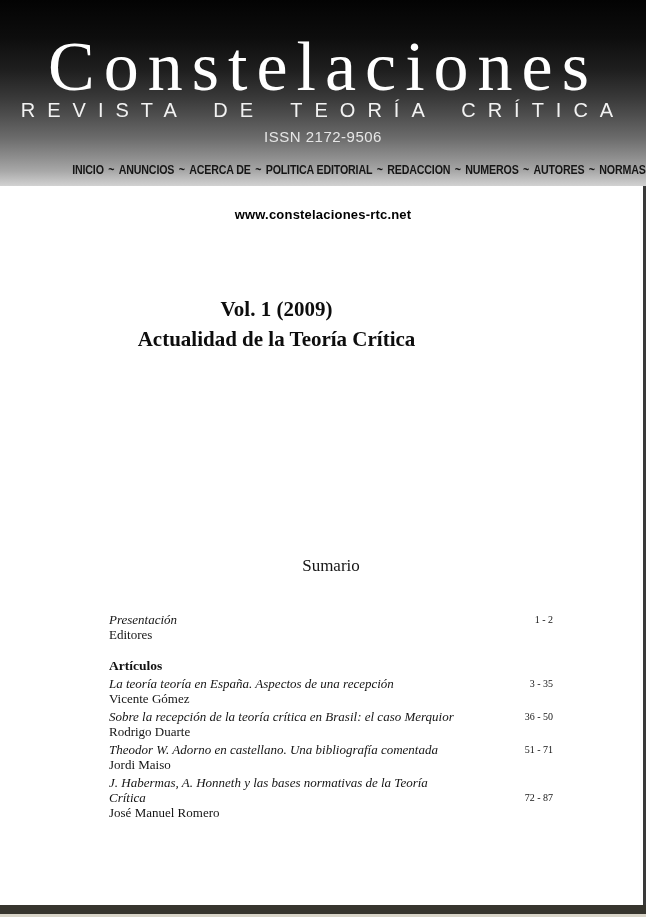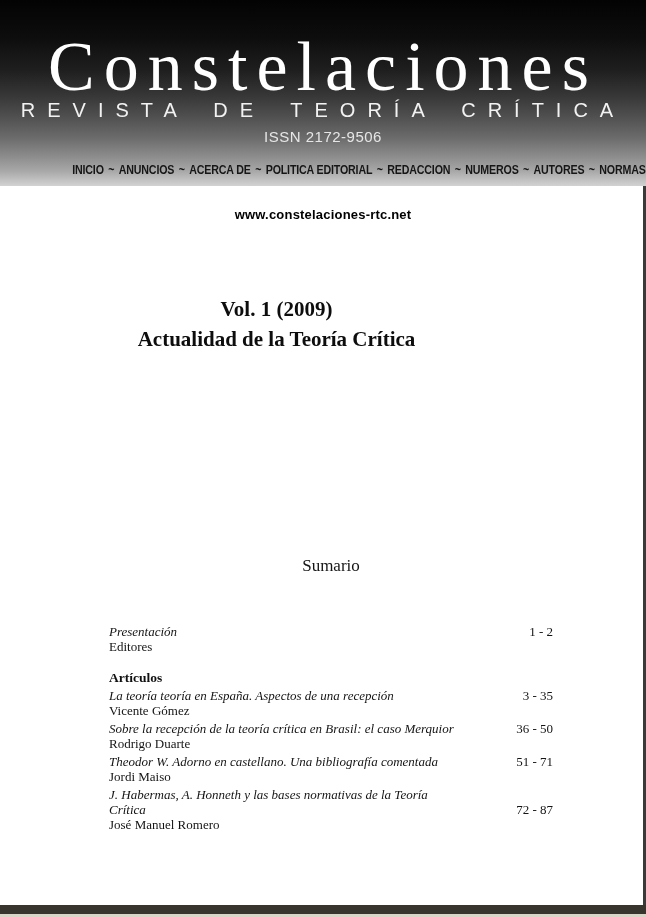--- a/index.html
+++ b/index.html
@@ -53,32 +53,32 @@
   }
   .volume-heading{
     position:absolute;top:294px;left:0;width:553px;text-align:center;
     font-family:"Liberation Serif",serif;font-size:21px;font-weight:700;
     line-height:30px;color:#0d0d0d;
   }
   .toc{
     position:absolute;top:556px;left:109px;width:444px;
   }
   .toc-heading{
-    margin:0 0 48px 0;text-align:center;
+    margin:0 0 36px 0;text-align:center;
     font-family:"Liberation Serif",serif;font-size:17px;font-weight:400;
     color:#141414;
   }
   .toc-entry{margin-bottom:3px;}
   .toc-row{display:flex;justify-content:space-between;align-items:flex-end;}
   .toc-title{
     display:inline-block;max-width:356px;
     font-style:italic;font-size:13px;line-height:15px;color:#141414;
   }
   .toc-pages{
-    font-size:13px;line-height:15px;white-space:nowrap;color:#141414;
+    font-size:10px;line-height:15px;white-space:nowrap;color:#141414;
     text-align:right;
   }
   .toc-author{font-size:13px;line-height:15px;color:#141414;}
   .toc-section{
     margin:16px 0 3px 0;
     font-weight:700;font-size:13.5px;line-height:15px;color:#111111;
   }
 
   
   .page-right-edge{

